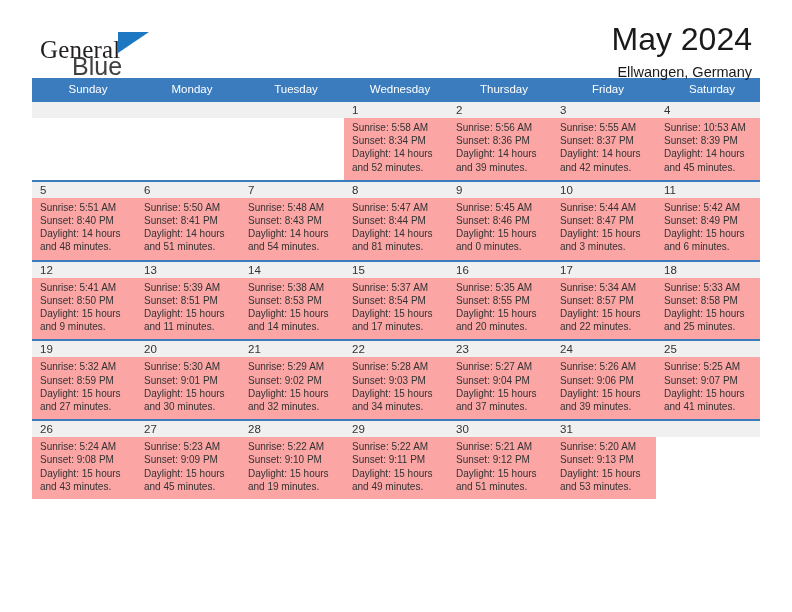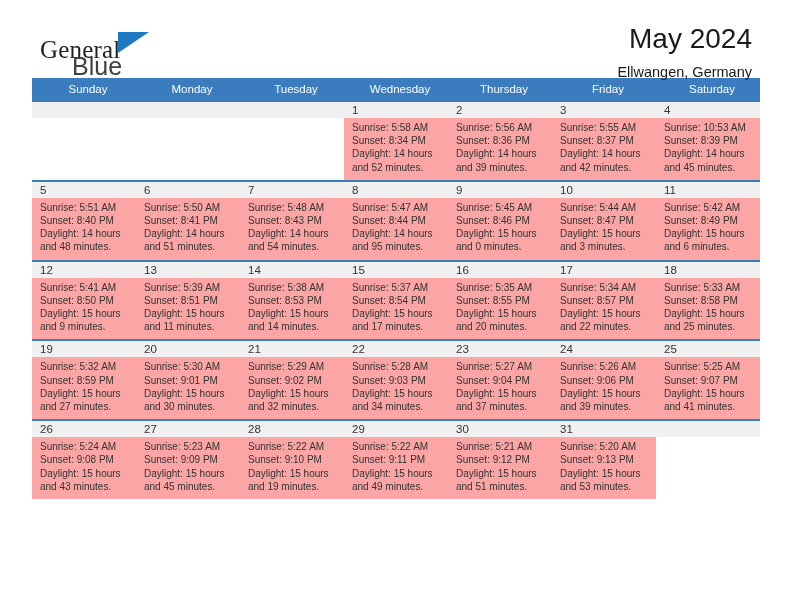--- a/index.html
+++ b/index.html
@@ -62,21 +62,21 @@
     border-left: 31px solid #1d78c1;
     border-bottom: 21px solid transparent;
   }
   .title-wrap {
     position: absolute;
     right: 8px;
     top: 22px;
     text-align: right;
   }
   .cal-title {
-    font-size: 28px;
+    font-size: 32px;
     color: #1a1a1a;
     line-height: 34px;
     font-weight: normal;
     margin: 0;
   }
   .cal-subtitle {
     font-size: 14.5px;
     color: #1a1a1a;
     line-height: 20px;
     margin: 6px 0 0 16px;
@@ -239,21 +239,21 @@
           <td>
             <span class="info-line">Sunrise: 5:48 AM</span>
             <span class="info-line">Sunset: 8:43 PM</span>
             <span class="info-line">Daylight: 14 hours</span>
             <span class="info-line">and 54 minutes.</span>
           </td>
           <td>
             <span class="info-line">Sunrise: 5:47 AM</span>
             <span class="info-line">Sunset: 8:44 PM</span>
             <span class="info-line">Daylight: 14 hours</span>
-            <span class="info-line">and 95 minutes.</span>
+            <span class="info-line">and 81 minutes.</span>
           </td>
           <td>
             <span class="info-line">Sunrise: 5:45 AM</span>
             <span class="info-line">Sunset: 8:46 PM</span>
             <span class="info-line">Daylight: 15 hours</span>
             <span class="info-line">and 0 minutes.</span>
           </td>
           <td>
             <span class="info-line">Sunrise: 5:44 AM</span>
             <span class="info-line">Sunset: 8:47 PM</span>

